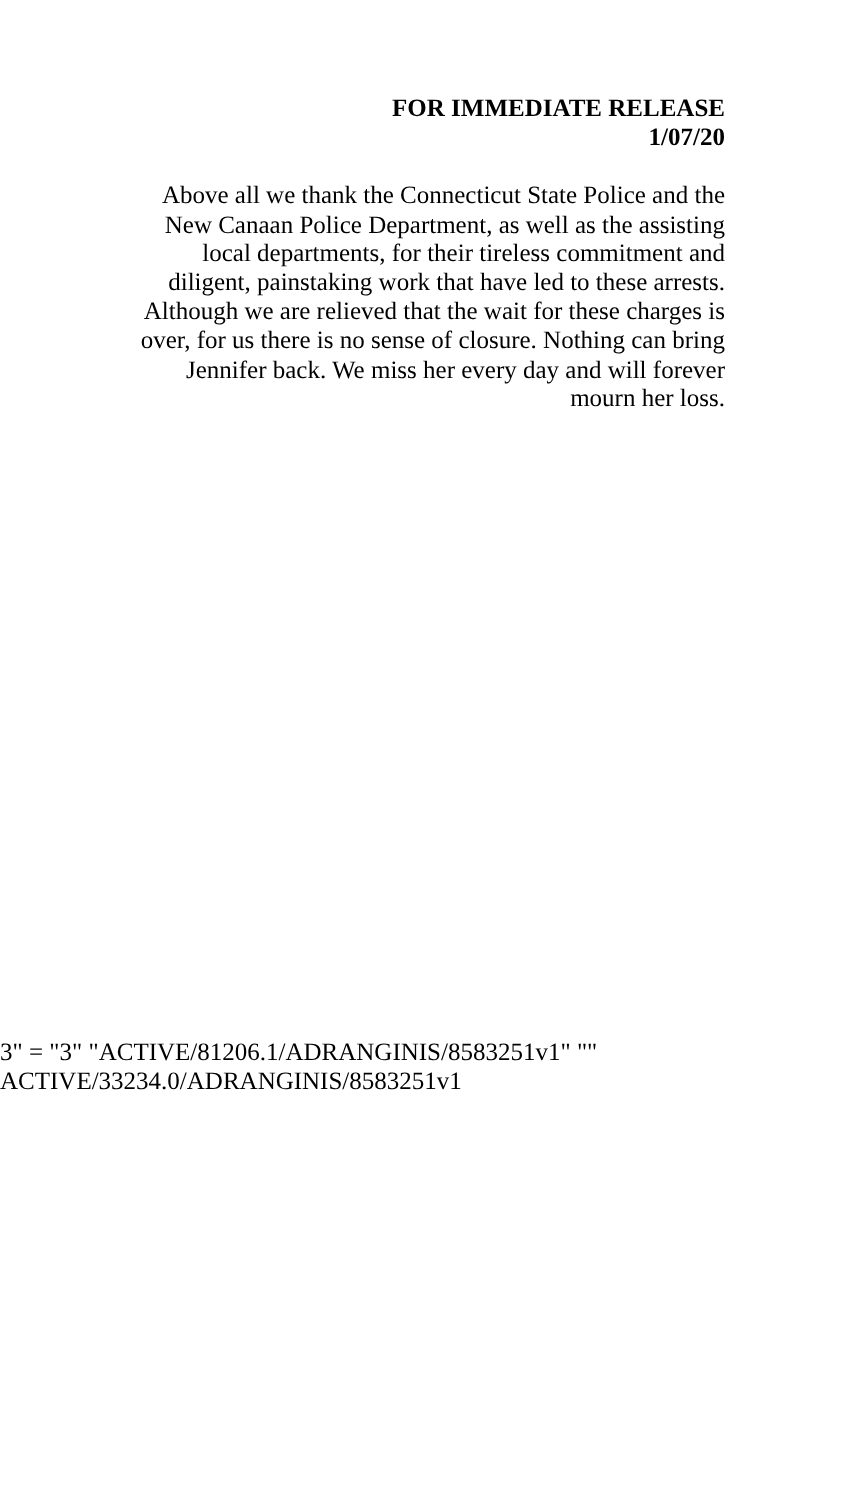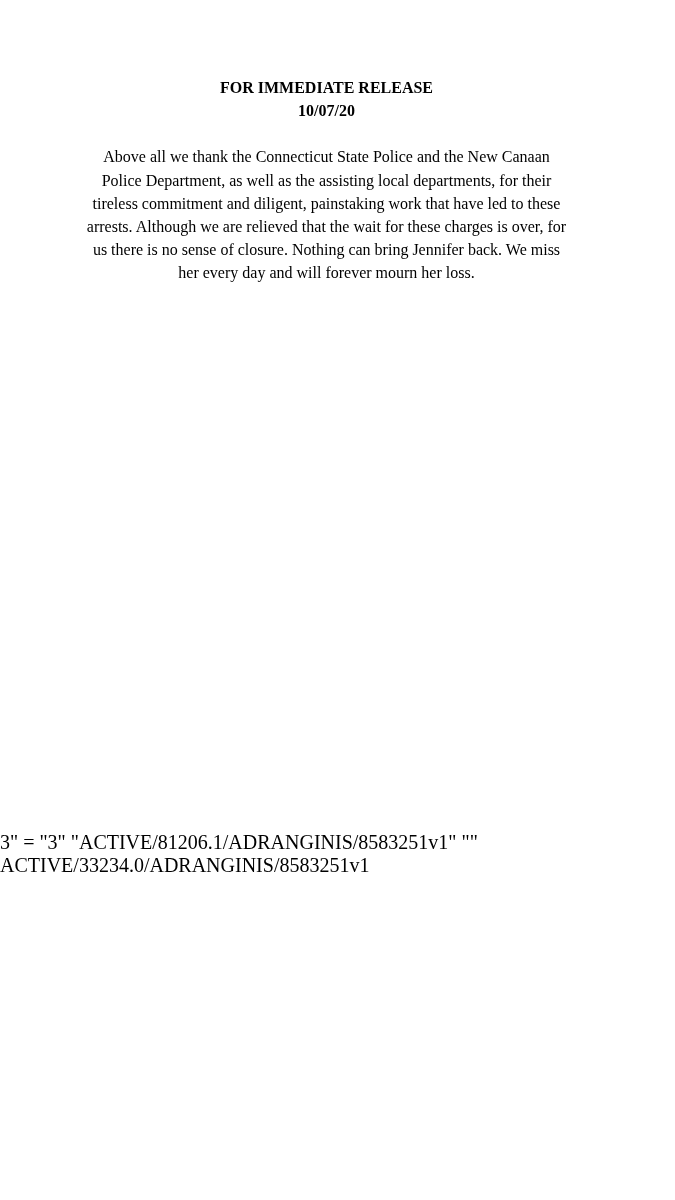--- a/index.html
+++ b/index.html
@@ -8,46 +8,46 @@
     position: relative;
     width: 675px;
     height: 1200px;
     overflow: hidden;
     font-family: "Liberation Serif", "DejaVu Serif", serif;
     color: var(--text-color, #000000);
     background: var(--page-bg, #ffffff);
   }
   .doc-body {
     position: absolute;
-    left: 86px;
+    left: 99px;
     top: 76px;
     width: 481px;
-    font-size: 16px;
+    font-size: 20px;
     line-height: 23.2px;
-    text-align: center;
+    text-align: right;
   }
   .block { margin: 0 0 23px 0; }
   .bold { font-weight: bold; }
   .doc-footer {
     position: absolute;
     left: 0;
     top: 831px;
     font-size: 20px;
     line-height: 23.2px;
     white-space: nowrap;
   }
 </style>
 </head>
 <body>
 
 <div class="doc-body">
 
   <div class="block bold">
     <div>FOR IMMEDIATE RELEASE</div>
-    <div>10/07/20</div>
+    <div>1/07/20</div>
   </div>
 
 
   <p class="block">Above all we thank the Connecticut State Police and the New Canaan Police Department, as well as the assisting local departments, for their tireless commitment and diligent, painstaking work that have led to these arrests. Although we are relieved that the wait for these charges is over, for us there is no sense of closure. Nothing can bring Jennifer back. We miss her every day and will forever mourn her loss.</p>
 
 
 </div>
 
 <div class="doc-footer">
   <div>3" = "3" "ACTIVE/81206.1/ADRANGINIS/8583251v1" ""</div>

